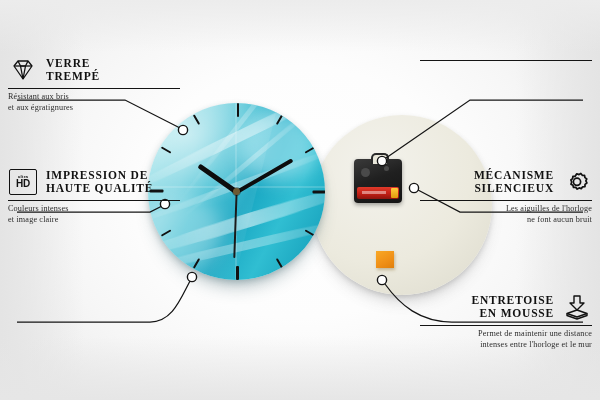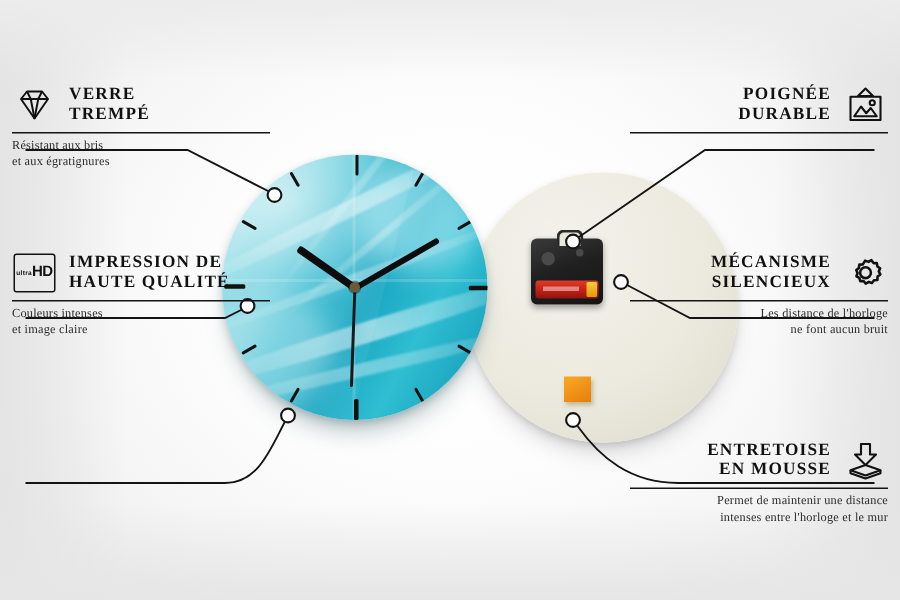--- a/index.html
+++ b/index.html
@@ -130,21 +130,21 @@
 
   #co-verre{top:56px;}
   #co-impression{top:168px;}
   #co-bords{top:278px;}
   #co-poignee{top:56px;}
   #co-mecanisme{top:168px;}
   #co-entretoise{top:293px;}
 
   .hd-badge{
     width:26px;height:24px;border:1.6px solid #111;border-radius:2px;
-    display:flex;align-items:center;justify-content:center;line-height:1;
+    display:flex;flex-direction:column;align-items:center;justify-content:center;line-height:1;
   }
   .hd-badge .u{font-family:"Liberation Sans",sans-serif;font-size:4.4px;font-weight:700;letter-spacing:.2px;color:#111;}
   .hd-badge .h{font-family:"Liberation Sans",sans-serif;font-size:10px;font-weight:700;letter-spacing:-.3px;color:#111;margin-top:.5px;}
 </style>
 </head>
 <body>
 
 <div id="stage">
 
   <div class="product" id="back-disc">
@@ -279,36 +279,20 @@
     </div>
     <div class="co-rule"></div>
     <div class="co-desc">
       <span>Couleurs intenses</span><br>
       <span>et image claire</span>
     </div>
   </div>
 
 
   <div class="callout right" id="co-poignee">
-    <div class="co-head">
-      <span class="co-icon">
-        <svg width="30" height="26" viewBox="0 0 30 26">
-          <g fill="none" stroke="#111" stroke-width="1.4" stroke-linejoin="round">
-            <path d="M15,2 L10,7 L20,7 Z"></path>
-            <rect x="5" y="7.5" width="20" height="15.5"></rect>
-            <path d="M7.5,20.5 L12,14 L15.5,18.5 L18.5,15 L22.5,20.5 Z"></path>
-            <circle cx="19.5" cy="11.5" r="1.7"></circle>
-          </g>
-        </svg>
-      </span>
-      <span class="co-title">
-        <span>POIGNÉE</span><br>
-        <span>DURABLE</span>
-      </span>
-    </div>
     <div class="co-rule"></div>
   </div>
 
   <div class="callout right" id="co-mecanisme">
     <div class="co-head">
       <span class="co-icon">
         <svg width="28" height="26" viewBox="0 0 28 26">
           <g fill="none" stroke="#111" stroke-width="1.7" stroke-linejoin="round">
             <path d="M14,3.2 L16.2,4.0 L18.0,2.9 L19.6,4.9 L21.6,4.7 L22.0,7.0 L23.8,8.2 L22.9,10.2
                      L23.9,12.2 L22.1,13.6 L22.0,15.8 L19.8,16.0 L18.4,17.8 L16.4,17.1
@@ -318,21 +302,21 @@
           </g>
         </svg>
       </span>
       <span class="co-title">
         <span>MÉCANISME</span><br>
         <span>SILENCIEUX</span>
       </span>
     </div>
     <div class="co-rule"></div>
     <div class="co-desc">
-      <span>Les distance de l'horloge</span><br>
+      <span>Les aiguilles de l'horloge</span><br>
       <span>ne font aucun bruit</span>
     </div>
   </div>
 
   <div class="callout right" id="co-entretoise">
     <div class="co-head">
       <span class="co-icon">
         <svg width="28" height="26" viewBox="0 0 28 26">
           <g fill="none" stroke="#111" stroke-width="1.4" stroke-linejoin="round">
             <path d="M11,2 L17,2 L17,9 L21,9 L14,16 L7,9 L11,9 Z"></path>

